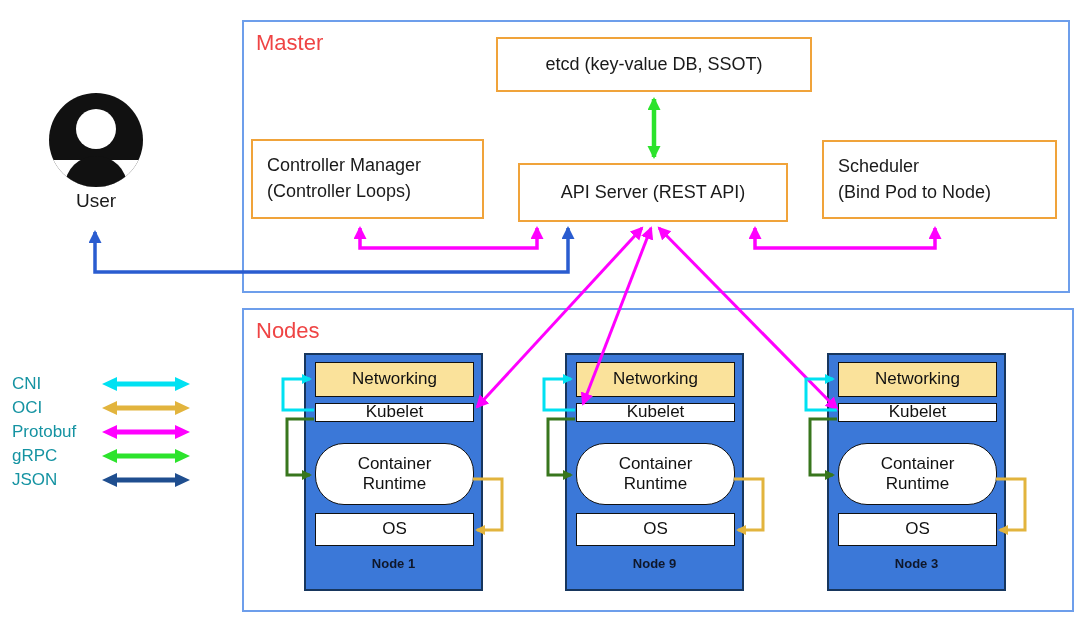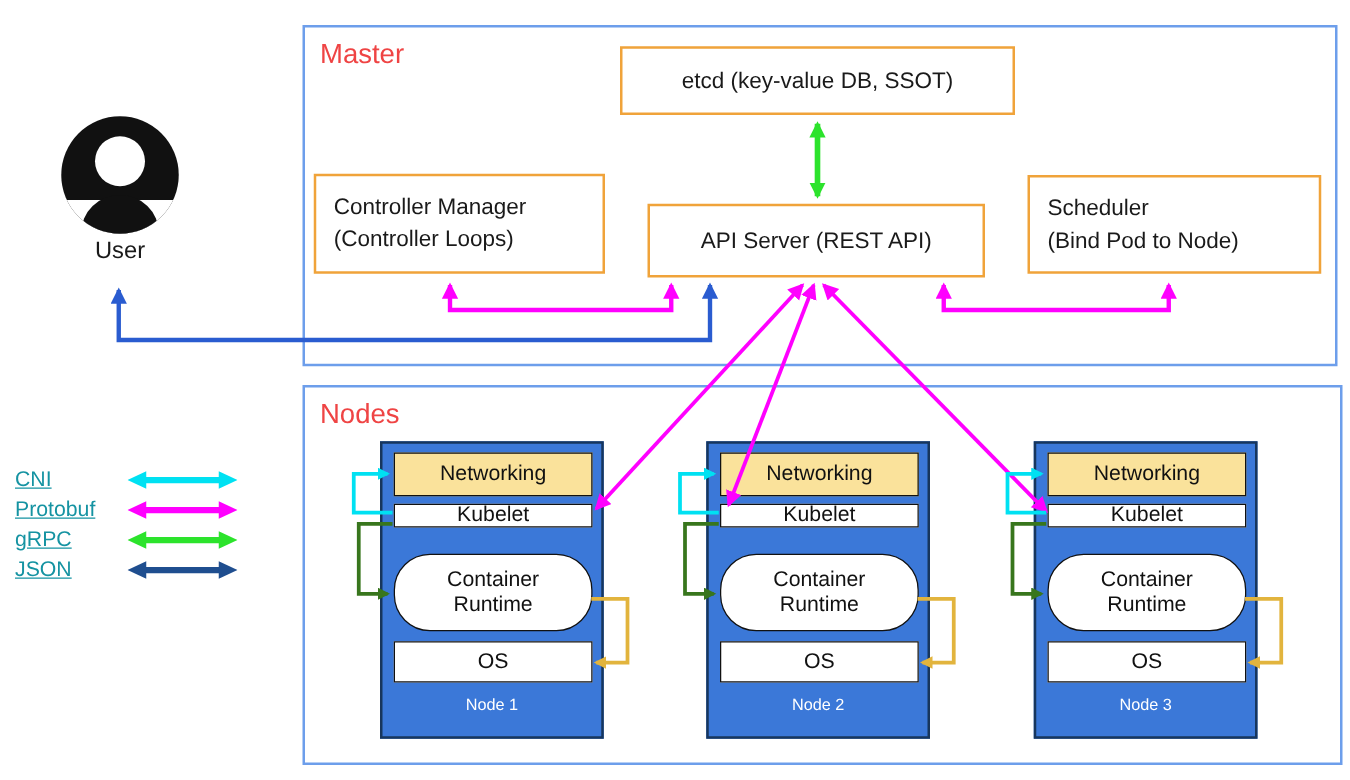--- a/index.html
+++ b/index.html
@@ -24,27 +24,27 @@
     position:absolute;left:9px;width:159px;background:#ffffff;border:1.5px solid #111;
     display:flex;align-items:center;justify-content:center;text-align:center;
     font-size:17px;line-height:1.2;color:#111;box-sizing:border-box;
   }
   .layer.networking{top:7px;height:35px;background:#fae29b;}
   .layer.kubelet{top:48px;height:19px;}
   .layer.cruntime{top:88px;height:62px;padding:0 18px;border-radius:29px;}
   .layer.os{top:158px;height:33px;}
   .node-name{
     position:absolute;left:0;top:201px;width:100%;text-align:center;
-    color:#ffffff;font-size:13px;
+    color:#0f172a;font-size:13px;font-weight:bold;
   }
   #legend{position:absolute;left:12px;top:372px;width:195px;}
   #legend .legend-title{font-size:17px;color:#111;margin-bottom:6px;}
   .legend-row{display:flex;align-items:center;height:24px;}
   .legend-label{
-    width:90px;font-size:17px;text-decoration:underline;color:#1593a2;cursor:pointer;
+    width:90px;font-size:17px;color:#1593a2;cursor:pointer;
   }
   .legend-arrow{width:88px;height:16px;flex:0 0 auto;}
   #arrow-layer{position:absolute;left:0;top:0;width:1080px;height:624px;pointer-events:none;z-index:10;}
   #user-icon-wrap{position:absolute;left:46px;top:90px;width:100px;height:100px;}
   #user-label{position:absolute;left:46px;top:190px;width:100px;text-align:center;font-size:19px;}
 </style>
 </head>
 <body>
 
 <div id="canvas">
@@ -112,21 +112,21 @@
       </div>
     <div class="layer kubelet">
         <span>Kubelet</span>
       </div>
     <div class="layer cruntime">
         <span>Container Runtime</span>
       </div>
     <div class="layer os">
         <span>OS</span>
       </div>
-    <div class="node-name">Node 2</div>
+    <div class="node-name">Node 9</div>
   </div>
 
   <div class="node" style="left:827px;">
     <div class="layer networking">
         <span>Networking</span>
       </div>
     <div class="layer kubelet">
         <span>Kubelet</span>
       </div>
     <div class="layer cruntime">
@@ -139,20 +139,28 @@
   </div>
 
   <div id="legend">
 
     <div class="legend-row">
       <span class="legend-label">CNI</span>
       <svg class="legend-arrow" viewBox="0 0 88 16">
         <line x1="12" y1="8" x2="76" y2="8" stroke-width="5" stroke="#00e1f2"></line>
         <polygon points="0,8 15,1 15,15" fill="#00e1f2"></polygon>
         <polygon points="88,8 73,1 73,15" fill="#00e1f2"></polygon>
+      </svg>
+    </div>
+    <div class="legend-row">
+      <span class="legend-label">OCI</span>
+      <svg class="legend-arrow" viewBox="0 0 88 16">
+        <line x1="12" y1="8" x2="76" y2="8" stroke-width="5" stroke="#e2b43d"></line>
+        <polygon points="0,8 15,1 15,15" fill="#e2b43d"></polygon>
+        <polygon points="88,8 73,1 73,15" fill="#e2b43d"></polygon>
       </svg>
     </div>
     <div class="legend-row">
       <span class="legend-label">Protobuf</span>
       <svg class="legend-arrow" viewBox="0 0 88 16">
         <line x1="12" y1="8" x2="76" y2="8" stroke-width="5" stroke="#ff00ff"></line>
         <polygon points="0,8 15,1 15,15" fill="#ff00ff"></polygon>
         <polygon points="88,8 73,1 73,15" fill="#ff00ff"></polygon>
       </svg>
     </div>

